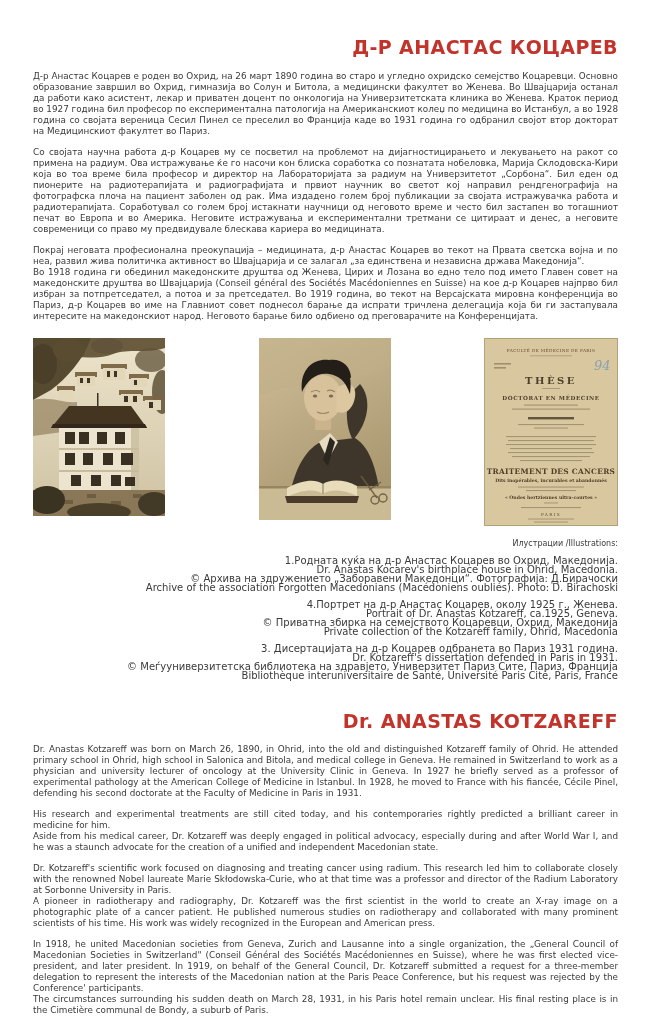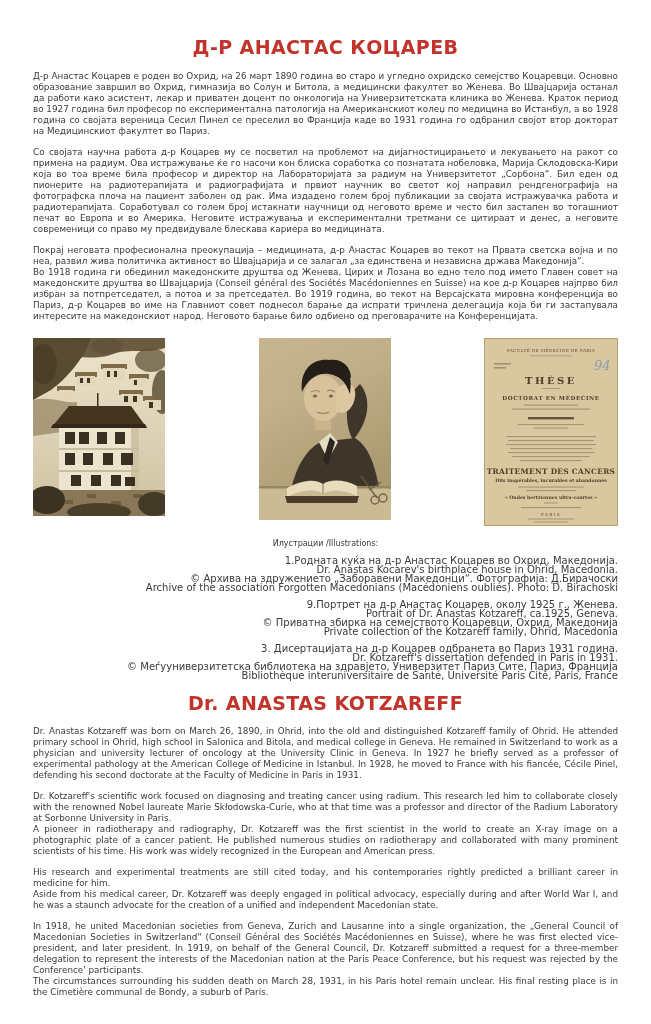--- a/index.html
+++ b/index.html
@@ -13,21 +13,21 @@
     font-family:"DejaVu Sans", sans-serif;
     color:#3a3a3a;
     overflow:hidden;
   }
   .title{
     margin:0;
     font-size:19px;
     font-weight:bold;
     letter-spacing:.4px;
     color:#c2332b;
-    text-align:center;
+    text-align:right;
   }
   .subtitle{
     margin:7px 0 0;
     font-size:9.5px;
     color:#3d3d3d;
     text-align:center;
   }
   .bodytext{margin-top:13px;}
   .bodytext .para{
     margin:0 0 10px;
@@ -41,31 +41,31 @@
     display:flex;
     justify-content:space-between;
     align-items:flex-start;
     gap:33px;
     margin-top:16px;
   }
   .photo{display:block;}
   .ill-label{
     margin:13px 0 0;
     font-size:8px;
-    text-align:center;
+    text-align:right;
   }
   .captions{margin-top:2px;}
   .captions .caption{
     margin:8px 0;
     font-size:10px;
     line-height:9px;
     text-align:right;
     white-space:pre-line;
   }
-  .en-header{margin-top:12px;}
+  .en-header{margin-top:30px;}
   .en-body{margin-top:12px;}
 </style>
 </head>
 <body>
 
 <main class="page">
 
   <header class="mk-header">
     <h1 class="title">Д-Р АНАСТАС КОЦАРЕВ</h1>
   </header>
@@ -242,38 +242,38 @@
 
     </div>
 
     <p class="ill-label">Илустрации /Illustrations:</p>
 
     <div class="captions">
         <p class="caption">1.Родната куќа на д-р Анастас Коцарев во Охрид, Македонија.
 Dr. Anastas Kocarev's birthplace house in Ohrid, Macedonia.
 © Архива на здружението „Заборавени Македонци“. Фотографија: Д.Бирачоски
 Archive of the association Forgotten Macedonians (Macédoniens oubliés). Photo: D. Birachoski</p>
-        <p class="caption">9.Портрет на д-р Анастас Коцарев, околу 1925 г., Женева.
+        <p class="caption">4.Портрет на д-р Анастас Коцарев, околу 1925 г., Женева.
 Portrait of Dr. Anastas Kotzareff, ca.1925, Geneva.
 © Приватна збирка на семејството Коцаревци, Охрид, Македонија
 Private collection of the Kotzareff family, Ohrid, Macedonia</p>
         <p class="caption">3. Дисертацијата на д-р Коцарев одбранета во Париз 1931 година.
 Dr. Kotzareff's dissertation defended in Paris in 1931.
 © Меѓууниверзитетска библиотека на здравјето, Универзитет Париз Сите, Париз, Франција
 Bibliothèque interuniversitaire de Santé, Université Paris Cité, Paris, France</p>
       </div>
   </section>
 
   <header class="en-header">
     <h1 class="title">Dr. ANASTAS KOTZAREFF</h1>
   </header>
 
   <section class="bodytext en-body">
       <p class="para">Dr. Anastas Kotzareff was born on March 26, 1890, in Ohrid, into the old and distinguished Kotzareff family of Ohrid. He attended primary school in Ohrid, high school in Salonica and Bitola, and medical college in Geneva. He remained in Switzerland to work as a physician and university lecturer of oncology at the University Clinic in Geneva. In 1927 he briefly served as a professor of experimental pathology at the American College of Medicine in Istanbul. In 1928, he moved to France with his fiancée, Cécile Pinel, defending his second doctorate at the Faculty of Medicine in Paris in 1931.</p>
+      <p class="para">His research and experimental treatments are still cited today, and his contemporaries rightly predicted a brilliant career in medicine for him.
+Aside from his medical career, Dr. Kotzareff was deeply engaged in political advocacy, especially during and after World War I, and he was a staunch advocate for the creation of a unified and independent Macedonian state.</p>
       <p class="para">Dr. Kotzareff's scientific work focused on diagnosing and treating cancer using radium. This research led him to collaborate closely with the renowned Nobel laureate Marie Skłodowska-Curie, who at that time was a professor and director of the Radium Laboratory at Sorbonne University in Paris.
 A pioneer in radiotherapy and radiography, Dr. Kotzareff was the first scientist in the world to create an X-ray image on a photographic plate of a cancer patient. He published numerous studies on radiotherapy and collaborated with many prominent scientists of his time. His work was widely recognized in the European and American press.</p>
-      <p class="para">His research and experimental treatments are still cited today, and his contemporaries rightly predicted a brilliant career in medicine for him.
-Aside from his medical career, Dr. Kotzareff was deeply engaged in political advocacy, especially during and after World War I, and he was a staunch advocate for the creation of a unified and independent Macedonian state.</p>
       <p class="para">In 1918, he united Macedonian societies from Geneva, Zurich and Lausanne into a single organization, the „General Council of Macedonian Societies in Switzerland" (Conseil Général des Sociétés Macédoniennes en Suisse), where he was first elected vice-president, and later president. In 1919, on behalf of the General Council, Dr. Kotzareff submitted a request for a three-member delegation to represent the interests of the Macedonian nation at the Paris Peace Conference, but his request was rejected by the Conference' participants.
 The circumstances surrounding his sudden death on March 28, 1931, in his Paris hotel remain unclear. His final resting place is in the Cimetière communal de Bondy, a suburb of Paris.</p>
     </section>
 
 </main>
 
 </body></html>

